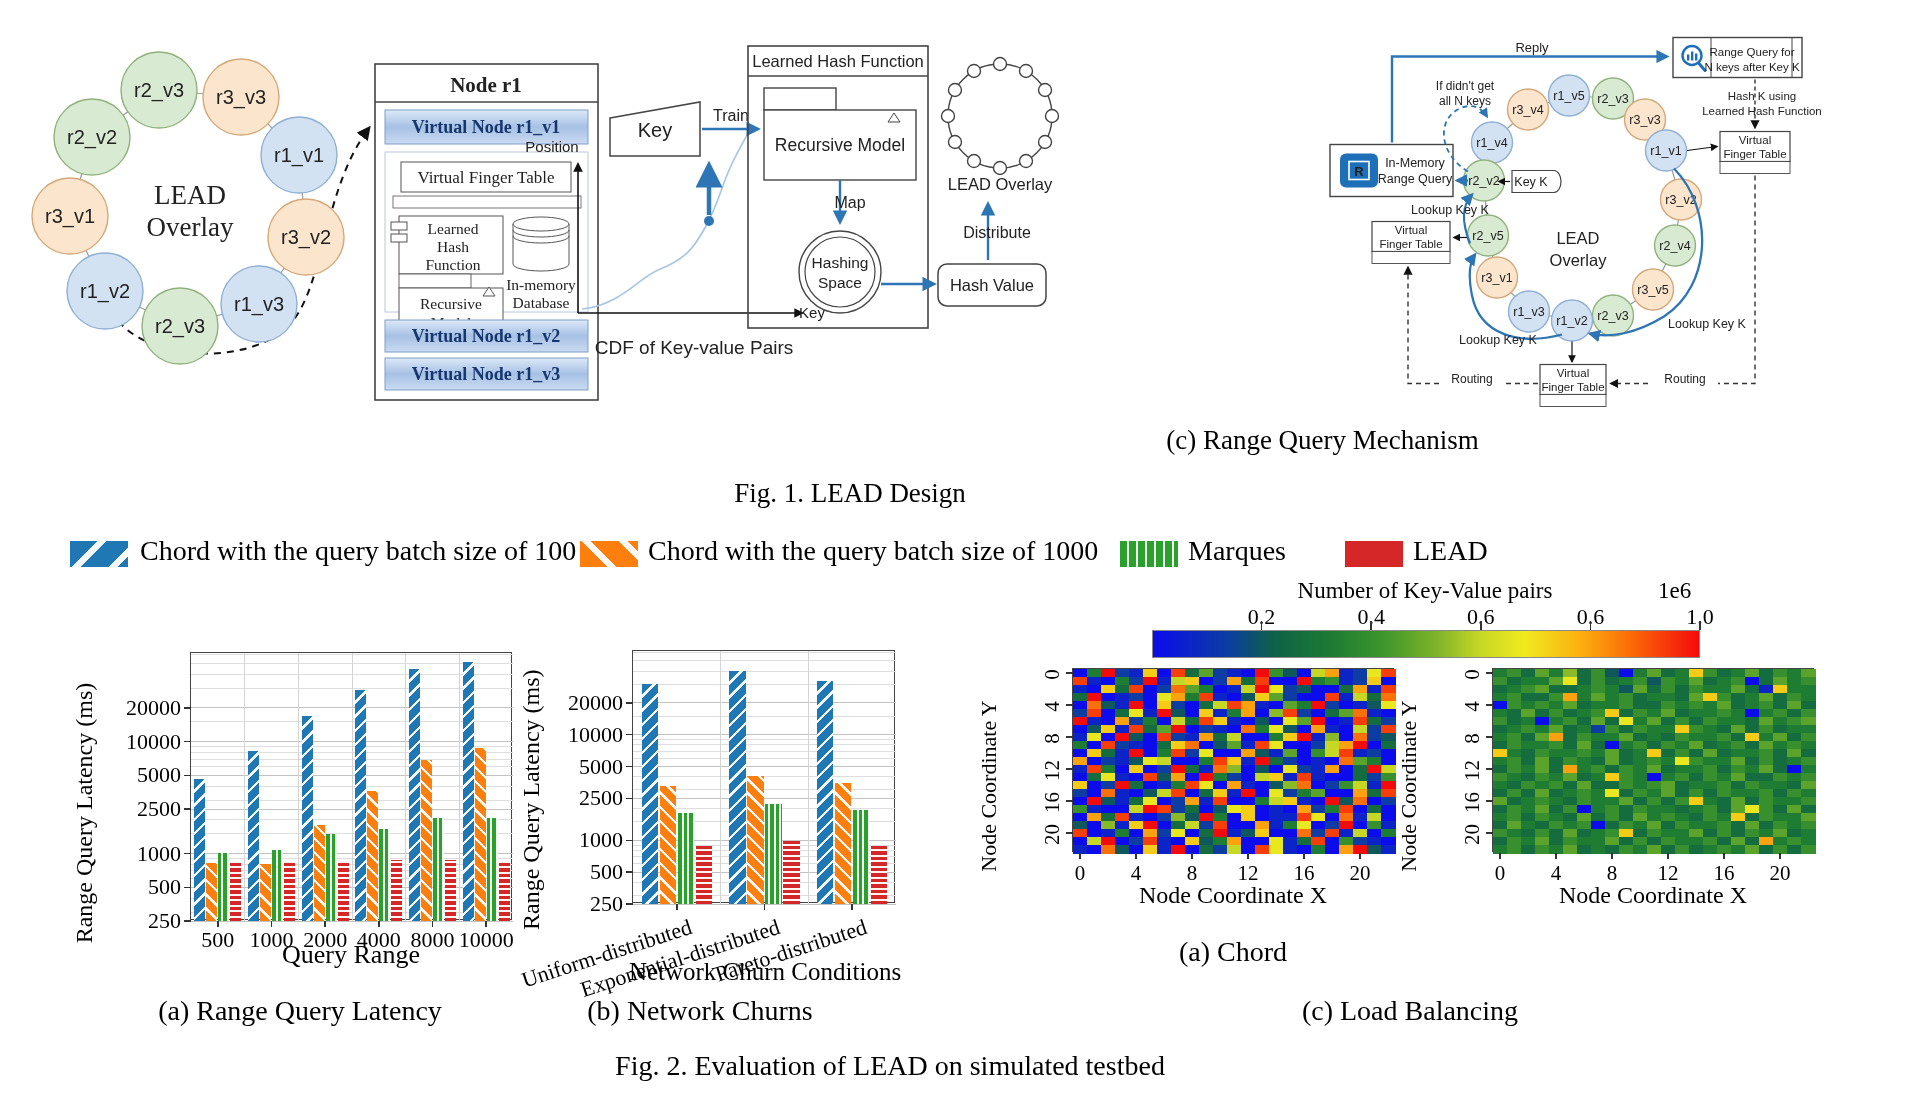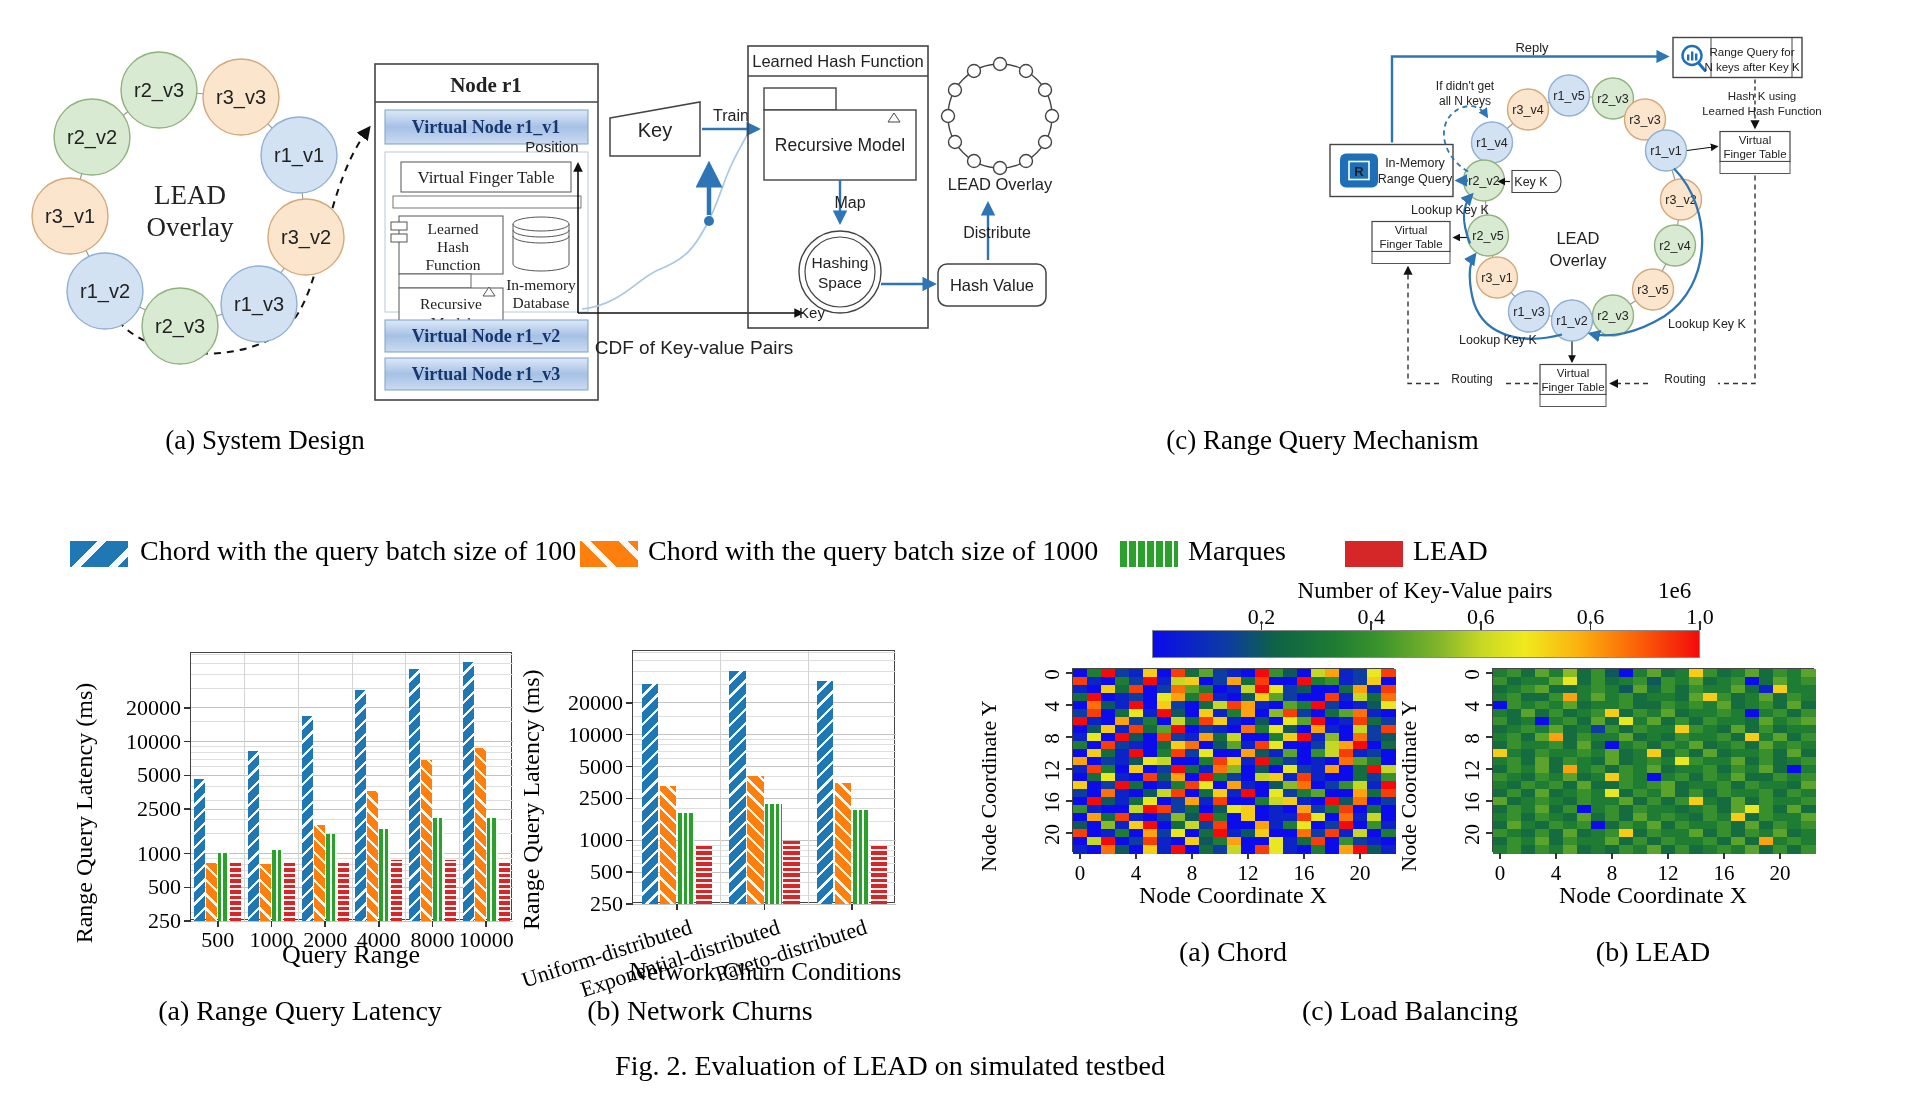--- a/index.html
+++ b/index.html
@@ -371,22 +371,22 @@
     <text class="t-sans" x="385" y="314" font-size="12.5">Lookup Key K</text>
 
     <path d="M 146 158 C 116 140, 114 104, 140 94 C 152 90, 160 95, 165 103" fill="none" stroke="#2e75b6" stroke-width="1.8" stroke-dasharray="5 4" marker-end="url(#mC-blu)"></path>
     <text class="t-sans" x="143" y="76" font-size="12">If didn't get</text>
     <text class="t-sans" x="143" y="91" font-size="12">all N keys</text>
 
     <text class="t-sans" x="256" y="230" font-size="16.5">LEAD</text>
     <text class="t-sans" x="256" y="252" font-size="16.5">Overlay</text>
   </svg>
 
-  <div class="abs cap" style="left:75px;top:425px;width:380px;">(a) System Design</div>
   <div class="abs cap" style="left:1130px;top:425px;width:385px;">(c) Range Query Mechanism</div>
+  <div class="abs figtitle" style="left:0;top:478px;width:1700px;">Fig. 1.  LEAD Design</div>
 
   <div>
     <div class="abs" id="sw0" style="left: 70px; top: 541px; width: 58px; height: 26px; background-color: rgb(31, 119, 180); background-image: repeating-linear-gradient(135deg, rgba(255, 255, 255, 0) 0px, rgba(255, 255, 255, 0) 19.76px, rgba(255, 255, 255, 0.95) 19.76px, rgba(255, 255, 255, 0.95) 26px);"></div>
     <div class="abs legend-label" style="left:140px;top:535px;">Chord with the query batch size of 100</div>
     <div class="abs" id="sw1" style="left: 580px; top: 541px; width: 58px; height: 26px; background-color: rgb(255, 127, 14); background-image: repeating-linear-gradient(45deg, rgba(255, 255, 255, 0) 0px, rgba(255, 255, 255, 0) 19.76px, rgba(255, 255, 255, 0.95) 19.76px, rgba(255, 255, 255, 0.95) 26px);"></div>
     <div class="abs legend-label" style="left:648px;top:535px;">Chord with the query batch size of 1000</div>
     <div class="abs" id="sw2" style="left: 1120px; top: 541px; width: 58px; height: 26px; background-color: rgb(44, 160, 44); background-image: repeating-linear-gradient(90deg, rgba(255, 255, 255, 0) 0px, rgba(255, 255, 255, 0) 6.84px, rgba(255, 255, 255, 0.95) 6.84px, rgba(255, 255, 255, 0.95) 9px);"></div>
     <div class="abs legend-label" style="left:1188px;top:535px;">Marques</div>
     <div class="abs" id="sw3" style="left: 1345px; top: 541px; width: 58px; height: 26px; background-color: rgb(214, 39, 40);"></div>
     <div class="abs legend-label" style="left:1413px;top:535px;">LEAD</div>
@@ -1656,21 +1656,20 @@
       <div style="left: -34px; top: 57px; width: 26px; text-align: center; font-size: 21px; transform: rotate(-90deg); position: absolute;">8</div>
       <div style="left: -7px; top: 99.25px; width: 7px; height: 1.5px; background: rgb(51, 51, 51); position: absolute;"></div>
       <div style="left: -34px; top: 89px; width: 26px; text-align: center; font-size: 21px; transform: rotate(-90deg); position: absolute;">12</div>
       <div style="left: -7px; top: 131.25px; width: 7px; height: 1.5px; background: rgb(51, 51, 51); position: absolute;"></div>
       <div style="left: -34px; top: 121px; width: 26px; text-align: center; font-size: 21px; transform: rotate(-90deg); position: absolute;">16</div>
       <div style="left: -7px; top: 163.25px; width: 7px; height: 1.5px; background: rgb(51, 51, 51); position: absolute;"></div>
       <div style="left: -34px; top: 153px; width: 26px; text-align: center; font-size: 21px; transform: rotate(-90deg); position: absolute;">20</div>
     </div>
   <div class="vlabel" style="left:1422px;top:852px;width:184px;font-size:22px;">Node Coordinate Y</div>
   <div class="xlabel" style="left:1492px;top:882px;width:322px;font-size:24px;">Node Coordinate X</div>
-  <div class="abs cap2" style="left:1492px;top:936px;width:322px;">(b) LEAD</div>
 
   <div class="abs cap2" style="left:110px;top:995px;width:380px;">(a) Range Query Latency</div>
   <div class="abs cap2" style="left:520px;top:995px;width:360px;">(b) Network Churns</div>
   <div class="abs cap2" style="left:1210px;top:995px;width:400px;">(c) Load Balancing</div>
   <div class="abs figtitle" style="left:0;top:1050px;width:1780px;font-size:28px;">Fig. 2.  Evaluation of LEAD on simulated testbed</div>
 
 <div style="left: 1261.6px; top: 604px; font-size: 22px; transform: translateX(-50%); position: absolute;">0.2</div>
     <div style="left: 1260.8px; top: 621px; width: 1.6px; height: 9px; background: rgb(51, 51, 51); position: absolute;"></div>
     <div style="left: 1371.2px; top: 604px; font-size: 22px; transform: translateX(-50%); position: absolute;">0.4</div>
     <div style="left: 1370.4px; top: 621px; width: 1.6px; height: 9px; background: rgb(51, 51, 51); position: absolute;"></div>

